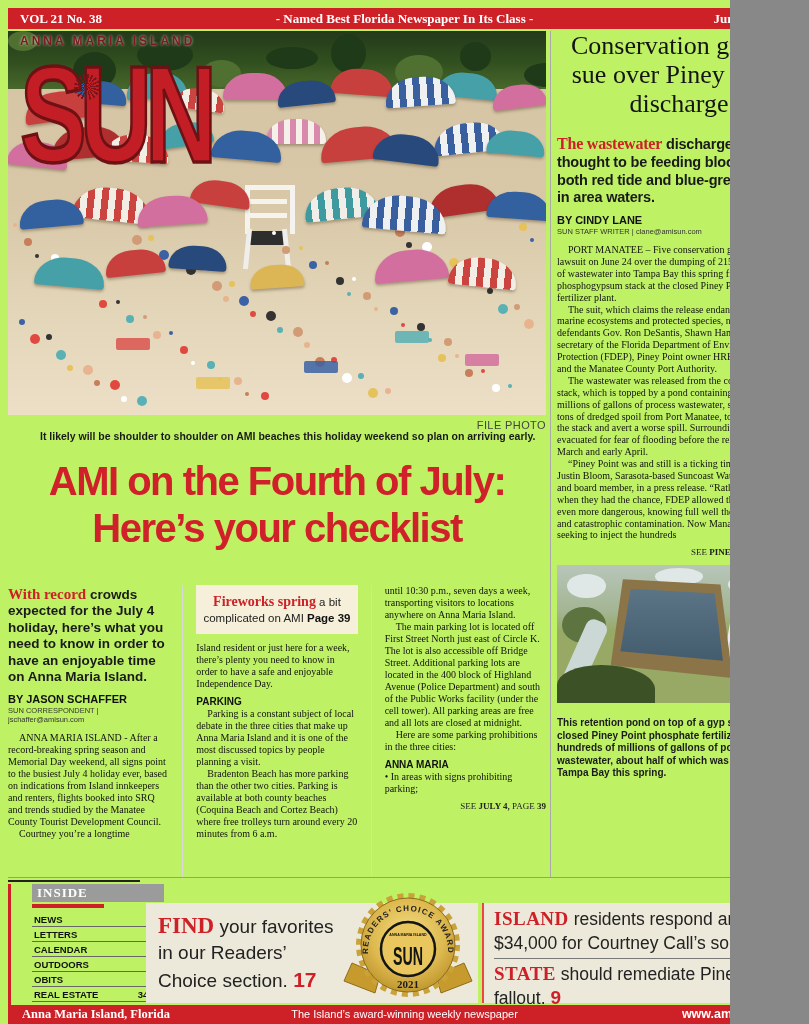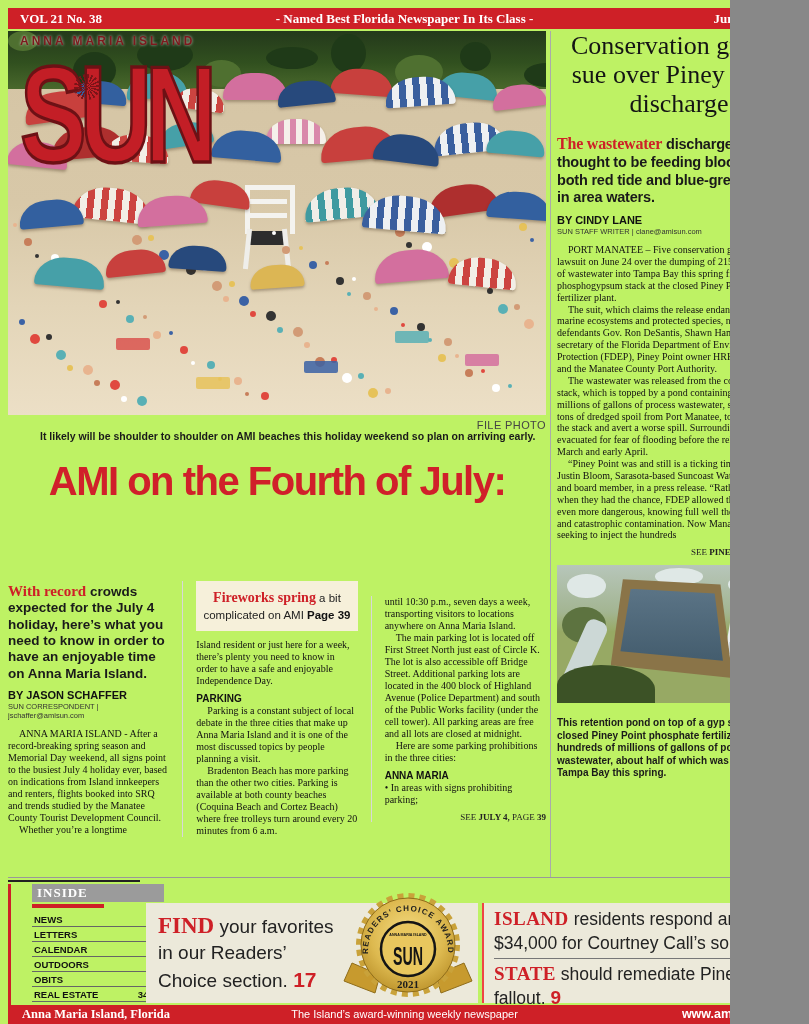--- a/index.html
+++ b/index.html
@@ -39,21 +39,21 @@
   
   .credit{font-family:"Liberation Sans",sans-serif;font-size:11px;color:#444;text-align:right;letter-spacing:.4px;}
   .lead-credit{position:absolute;left:8px;top:419px;width:538px;}
   .lead-cap{position:absolute;left:8px;top:430px;width:520px;font-family:"Liberation Sans",sans-serif;
             font-weight:bold;font-size:10.5px;color:#1a1a1a;margin-left:32px;}
   
   .mainhead{position:absolute;left:8px;top:458px;width:538px;text-align:center;
             font-family:"Liberation Sans",sans-serif;font-weight:bold;font-size:40px;
             letter-spacing:-1.5px;line-height:1.18;color:#d0202a;}
   
-  .cols{position:absolute;left:8px;top:563px;width:538px;height:292px;display:flex;overflow:hidden;align-items:center;}
+  .cols{position:absolute;left:8px;top:585px;width:538px;height:292px;display:flex;overflow:hidden;}
   .col{width:170px;}
   .col + .col{border-left:1px solid #d8d8d8;margin-left:13px;padding-left:13px;}
   .lede{font-family:"Liberation Sans",sans-serif;font-weight:bold;font-size:13.5px;line-height:1.22;color:#1a1a1a;}
   .lede .hl{font-family:"Liberation Serif",serif;color:#ce2027;font-size:15px;}
   .byline{font-family:"Liberation Sans",sans-serif;font-weight:bold;font-size:11px;margin-top:7px;color:#111;}
   .byline-sub{font-family:"Liberation Sans",sans-serif;font-size:7.5px;color:#333;margin-top:1px;}
   .body p{margin:0;font-size:10px;line-height:1.2;color:#111;}
   .body p.ind{text-indent:11px;}
   .body{margin-top:8px;}
   .subhead{font-family:"Liberation Sans",sans-serif;font-weight:bold;font-size:10px;margin:6px 0 1px 0;}
@@ -286,32 +286,33 @@
       <div class="loc">ANNA MARIA ISLAND</div>
       <div class="sun">SUN</div>
       <div class="sunburst"></div>
     </div>
   </div>
   <div class="credit lead-credit">FILE PHOTO</div>
   <div class="lead-cap">It likely will be shoulder to shoulder on AMI beaches this holiday weekend so plan on arriving early.</div>
 
   <div class="mainhead">
     <div>AMI on the Fourth of July:</div>
+    <div>Here’s your checklist</div>
   </div>
 
   <div class="cols">
     <div class="col">
       <div class="lede">
         <span class="hl">With record</span><span> crowds expected for the July 4 holiday, here’s what you need to know in order to have an enjoyable time on Anna Maria Island.</span>
       </div>
       <div class="byline">BY JASON SCHAFFER</div>
       <div class="byline-sub">SUN CORRESPONDENT | jschaffer@amisun.com</div>
       <div class="body">
         <p class="ind">ANNA MARIA ISLAND - After a record-breaking spring season and Memorial Day weekend, all signs point to the busiest July 4 holiday ever, based on indications from Island innkeepers and renters, flights booked into SRQ and trends studied by the Manatee County Tourist Development Council.</p>
-        <p class="ind">Whether you’re a longtime</p>
+        <p class="ind">Courtney you’re a longtime</p>
       </div>
     </div>
     <div class="col">
       <div class="promobox">
         <span class="hl">Fireworks spring</span><span> a bit complicated on AMI </span><b>Page 39</b>
       </div>
       <div class="body" style="margin-top:0;">
         <p>Island resident or just here for a week, there’s plenty you need to know in order to have a safe and enjoyable Independence Day.</p>
         <div class="subhead">PARKING</div>
         <p class="ind">Parking is a constant subject of local debate in the three cities that make up Anna Maria Island and it is one of the most discussed topics by people planning a visit.</p>

